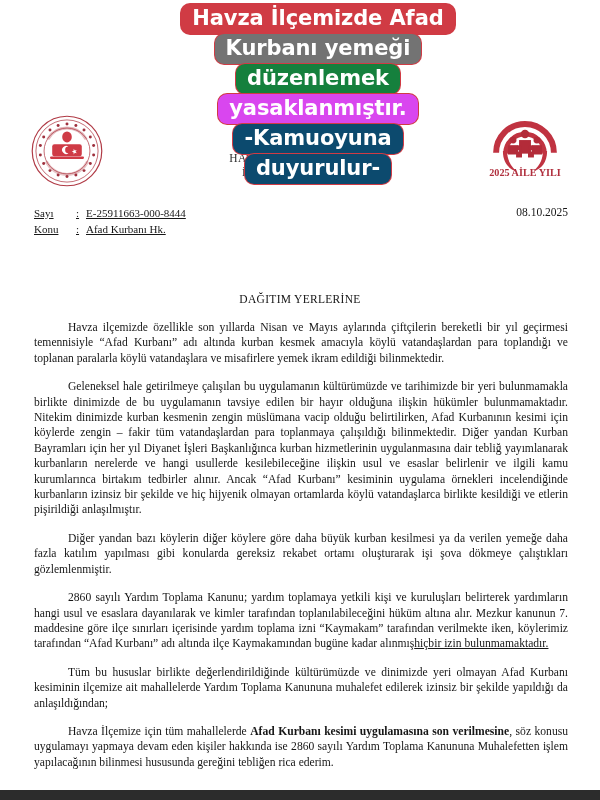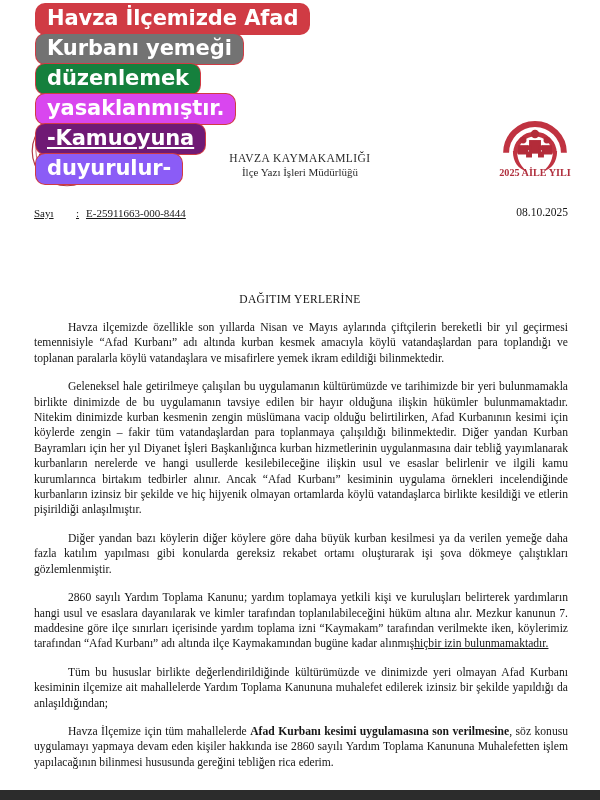--- a/index.html
+++ b/index.html
@@ -51,21 +51,21 @@
     height: 92px;
   }
 
   .seal-left {
     position: absolute;
     left: 30px; top: 8px;
     width: 74px; height: 74px;
   }
   .seal-right {
     position: absolute;
-    right: 22px; top: 6px;
+    right: 32px; top: 6px;
     width: 86px; height: 84px;
     text-align: center;
   }
 
   
   #office-heading {
     position: absolute;
     left: 0; top: 152px;
     width: 600px;
     text-align: center;
@@ -89,21 +89,21 @@
   #banner {
     position: absolute;
     left: 0; top: 4px;
     width: 600px;
     z-index: 6;
     text-align: center;
     line-height: 0;
   }
   #banner .bline {
     display: block;
-    text-align: left;
+    text-align: center;
     line-height: 0;
     padding-left: 36px;
   }
   #banner .bline > span {
     display: inline-block;
     background: #d03b44;
     color: #fff;
     font-family: "DejaVu Sans", sans-serif;
     font-weight: 700;
     font-size: 21px;
@@ -251,20 +251,25 @@
     </div>
 
     <div id="refblock">
       <table>
         <tbody>
             <tr>
           <td class="k">Sayı</td>
           <td class="c">:</td>
           <td>E-25911663-000-8444</td>
         </tr>
+        <tr>
+          <td class="k">Konu</td>
+          <td class="c">:</td>
+          <td>Afad Kurbanı Hk.</td>
+        </tr>
       </tbody>
         </table>
     </div>
 
     <div id="docdate">08.10.2025</div>
 
     <div id="addressee">DAĞITIM YERLERİNE</div>
 
     <div id="body-text">
         <p><span>Havza ilçemizde özellikle son yıllarda Nisan ve Mayıs aylarında çiftçilerin bereketli bir yıl geçirmesi temennisiyle “Afad Kurbanı” adı altında kurban kesmek amacıyla köylü vatandaşlardan para toplandığı ve toplanan paralarla köylü vatandaşlara ve misafirlere yemek ikram edildiği bilinmektedir.</span></p>
@@ -278,17 +283,17 @@
   </div>
 </div>
 
 <div id="top-band" style="background: rgb(207, 194, 200);"></div>
 
 <div id="banner">
     <div class="bline"><span style="background: rgb(208, 59, 68); color: rgb(255, 255, 255); box-shadow: rgb(208, 59, 68) 0px 0px 0px 1px;">Havza İlçemizde Afad</span></div>
     <div class="bline"><span style="background: #737373; color: rgb(255, 255, 255); box-shadow: rgb(208, 59, 68) 0px 0px 0px 1px;">Kurbanı yemeği</span></div>
     <div class="bline"><span style="background: #15803d; color: rgb(255, 255, 255); box-shadow: rgb(208, 59, 68) 0px 0px 0px 1px;">düzenlemek</span></div>
     <div class="bline"><span style="background: #d946ef; color: rgb(255, 255, 255); box-shadow: rgb(208, 59, 68) 0px 0px 0px 1px;">yasaklanmıştır.</span></div>
-    <div class="bline"><span style="background: #701a75; color: rgb(255, 255, 255); box-shadow: rgb(208, 59, 68) 0px 0px 0px 1px; text-decoration: underline;">-Kamuoyuna</span></div>
-    <div class="bline"><span style="background: #8b5cf6; color: rgb(255, 255, 255); box-shadow: rgb(208, 59, 68) 0px 0px 0px 1px;">duyurulur-</span></div>
+    <div class="bline"><span style="background: #0c4a6e; color: rgb(255, 255, 255); box-shadow: rgb(208, 59, 68) 0px 0px 0px 1px;">-Kamuoyuna</span></div>
+    <div class="bline"><span style="background: #0c4a6e; color: rgb(255, 255, 255); box-shadow: rgb(208, 59, 68) 0px 0px 0px 1px;">duyurulur-</span></div>
   </div>
 
 <div id="bottom-bar" style="background: rgb(44, 44, 44);"></div>
 
 </body></html>

